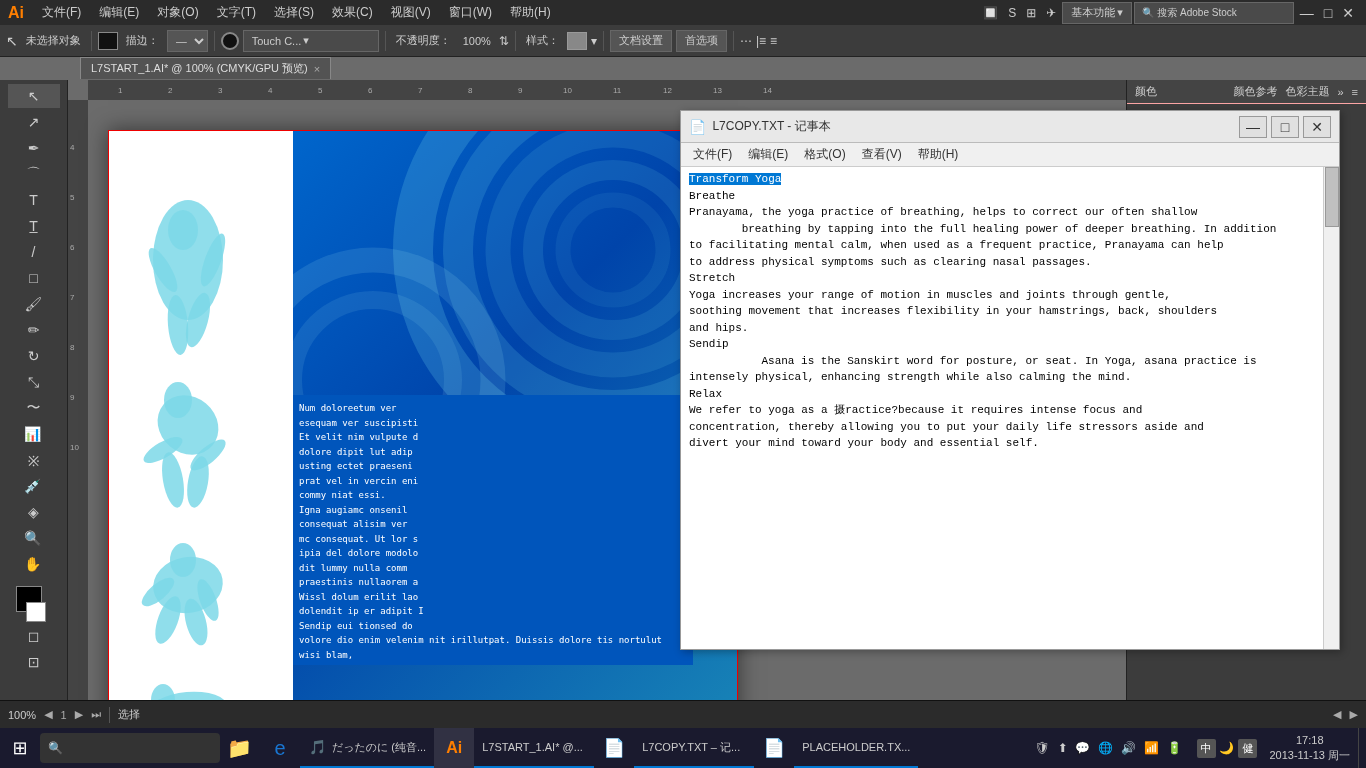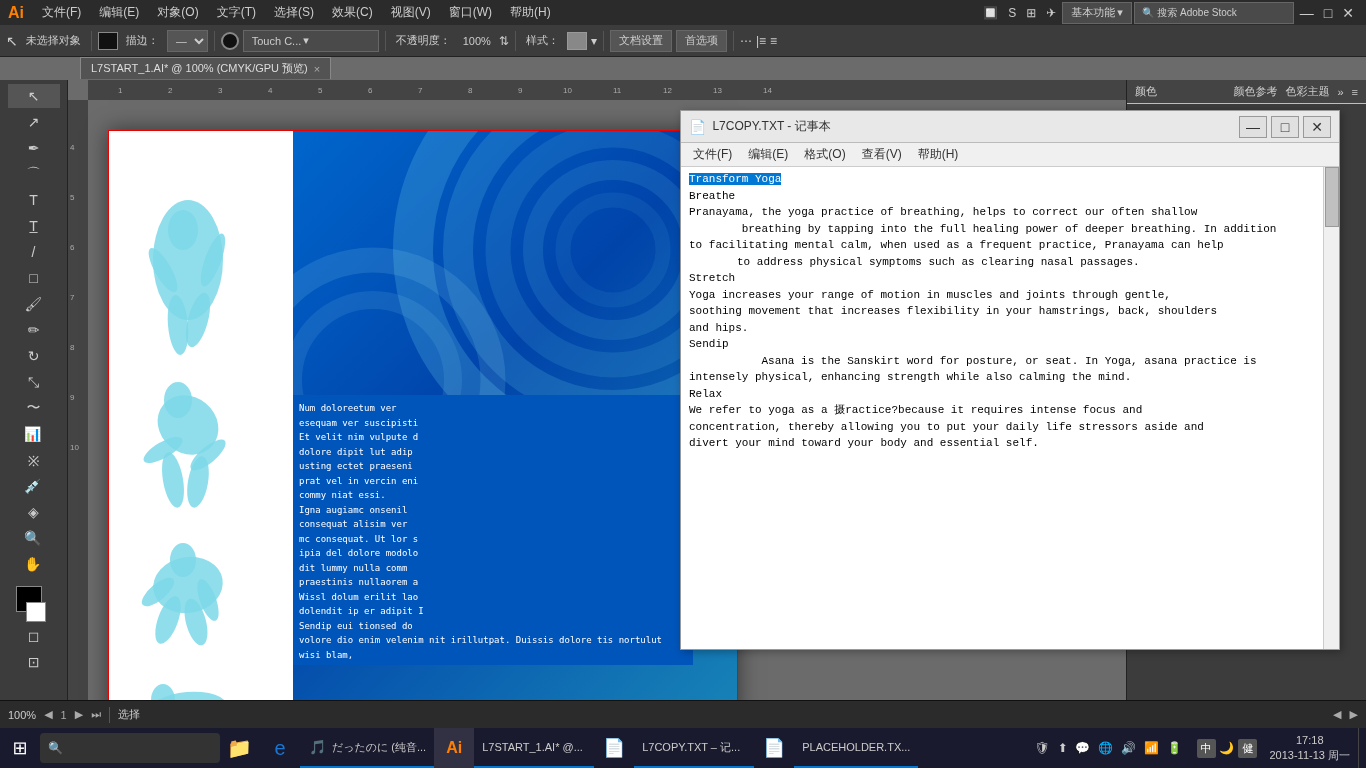--- a/index.html
+++ b/index.html
@@ -494,21 +494,21 @@
   </div>
 
   <div id="notepad-content">
     <div>
       <span class="selected-text">Transform Yoga</span>
     </div>
     <div>Breathe</div>
     <div style="max-width:640px;">Pranayama, the yoga practice of breathing, helps to correct our often shallow</div>
     <div style="max-width:640px;text-align:center;">breathing by tapping into the full healing power of deeper breathing. In addition</div>
     <div style="max-width:640px;">to facilitating mental calm, when used as a frequent practice, Pranayama can help</div>
-    <div style="max-width:640px;margin-left:48px;">to address physical symptoms such as clearing nasal passages.</div>
+    <div style="max-width:640px;">to address physical symptoms such as clearing nasal passages.</div>
     <div>Stretch</div>
     <div style="max-width:640px;">Yoga increases your range of motion in muscles and joints through gentle,</div>
     <div style="max-width:640px;">soothing movement that increases flexibility in your hamstrings, back, shoulders</div>
     <div style="max-width:640px;">and hips.</div>
     <div>Sendip</div>
     <div style="max-width:640px;text-align:center;">Asana is the Sanskirt word for posture, or seat. In Yoga, asana practice is</div>
     <div style="max-width:640px;">intensely physical, enhancing strength while also calming the mind.</div>
     <div>Relax</div>
     <div style="max-width:640px;">We refer to yoga as a 摄ractice?because it requires intense focus and</div>
     <div style="max-width:640px;">concentration, thereby allowing you to put your daily life stressors aside and</div>

